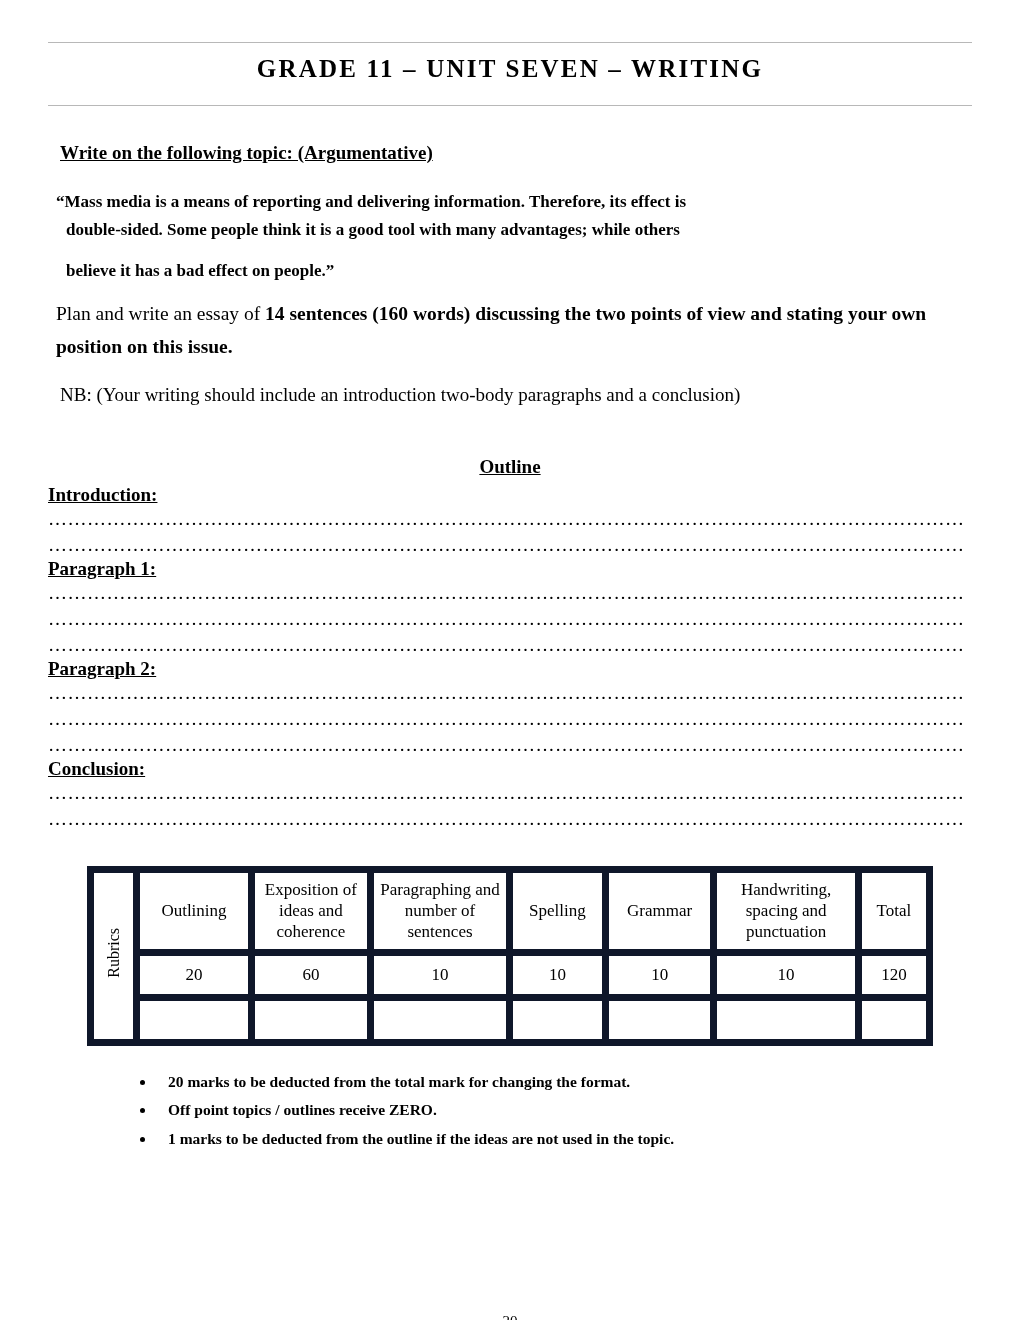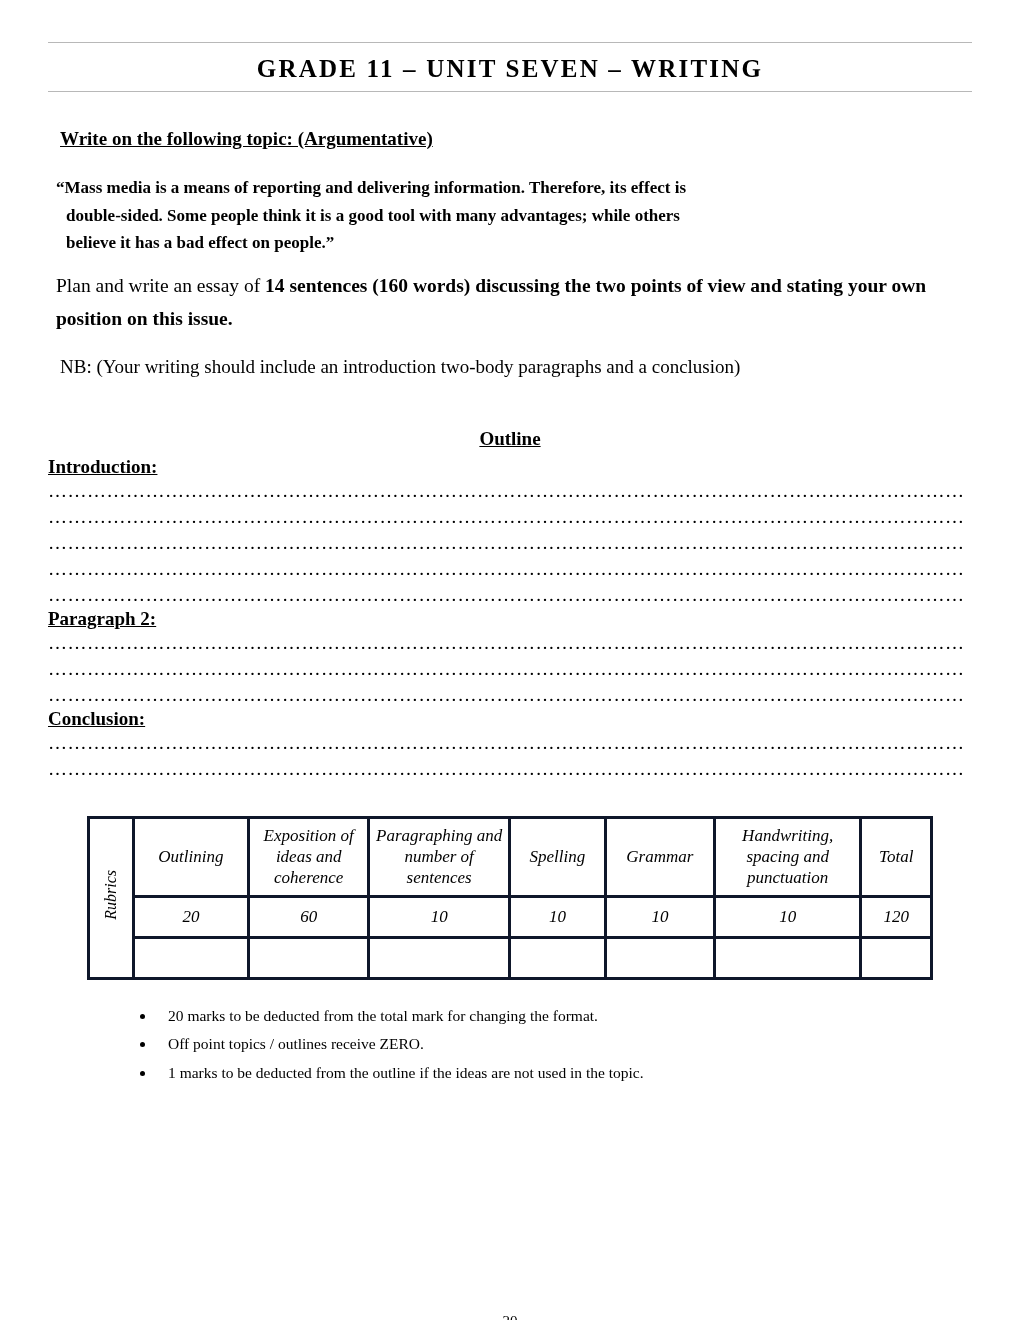--- a/index.html
+++ b/index.html
@@ -19,21 +19,21 @@
     position: relative;
     width: 1020px;
     height: 1320px;
     box-sizing: border-box;
     padding: 0 48px;
   }
   .title-block {
     margin-top: 42px;
     border-top: 1px solid #b8b8b8;
     border-bottom: 1px solid #b8b8b8;
-    padding: 12px 0 8px 0;
+    padding: 12px 0 22px 0;
     text-align: center;
   }
   .title-block .title {
     font-family: "Liberation Serif", serif;
     font-weight: bold;
     font-size: 25px;
     letter-spacing: 2.2px;
   }
   .topic-heading {
     margin-top: 36px;
@@ -46,21 +46,21 @@
   .quote {
     margin-top: 24px;
     margin-left: 8px;
     font-size: 17px;
     font-weight: bold;
     line-height: 1.62;
     max-width: 900px;
   }
   .quote .l1 { display: block; }
   .quote .l2 { display: block; padding-left: 10px; }
-  .quote .l3 { display: block; padding-left: 10px; margin-top: 0;}
+  .quote .l3 { display: block; padding-left: 10px; margin-top: 14px;}
   .plan {
     margin-top: 12px;
     margin-left: 8px;
     font-size: 19.5px;
     line-height: 1.72;
     max-width: 900px;
   }
   .plan b { font-weight: bold; }
   .nb {
     margin-top: 20px;
@@ -93,44 +93,43 @@
     color: #000;
   }
   .outline-body { margin-top: 6px; }
   table.rubric {
     margin: 34px auto 0 auto;
     border-collapse: collapse;
     width: 846px;
     font-size: 17px;
   }
   table.rubric td {
-    border: 3px solid #0f172a;
+    border: 7px solid #0f172a;
     text-align: center;
     vertical-align: middle;
     padding: 4px 2px;
-    font-style: italic;
   }
   table.rubric td.head { height: 68px; line-height: 1.25; }
   table.rubric td.score { height: 30px; }
   table.rubric td.blank { height: 30px; }
   .rubrics-cell {
     width: 42px;
     position: relative;
   }
   .rubrics-vert {
     writing-mode: vertical-rl;
     transform: rotate(180deg);
     font-size: 16px;
     white-space: nowrap;
   }
   ul.notes {
     margin: 22px 0 0 80px;
     padding: 0 0 0 28px;
     font-size: 15.5px;
-    font-weight: normal;
+    font-weight: bold;
     line-height: 1.85;
   }
   ul.notes li { padding-left: 12px; }
   .page-number {
     position: absolute;
     bottom: 32px;
     left: 0;
     width: 1020px;
     text-align: center;
     font-size: 15px;
@@ -162,20 +161,21 @@
   <div class="nb">NB: (Your writing should include an introduction two-body paragraphs and a conclusion)</div>
 
   <div class="outline-title">Outline</div>
 
   <div class="outline-body">
 
     <span class="sec-label">Introduction:</span>
     <span class="dots">……………………………………………………………………………………………………………………………</span>
     <span class="dots">……………………………………………………………………………………………………………………………</span>
 
+    <span class="sec-label tight">Paragraph 1:</span>
     <span class="dots">……………………………………………………………………………………………………………………………</span>
     <span class="dots">……………………………………………………………………………………………………………………………</span>
     <span class="dots">……………………………………………………………………………………………………………………………</span>
 
     <span class="sec-label tight">Paragraph 2:</span>
     <span class="dots">……………………………………………………………………………………………………………………………</span>
     <span class="dots">……………………………………………………………………………………………………………………………</span>
     <span class="dots">……………………………………………………………………………………………………………………………</span>
 
     <span class="sec-label tight">Conclusion:</span>

